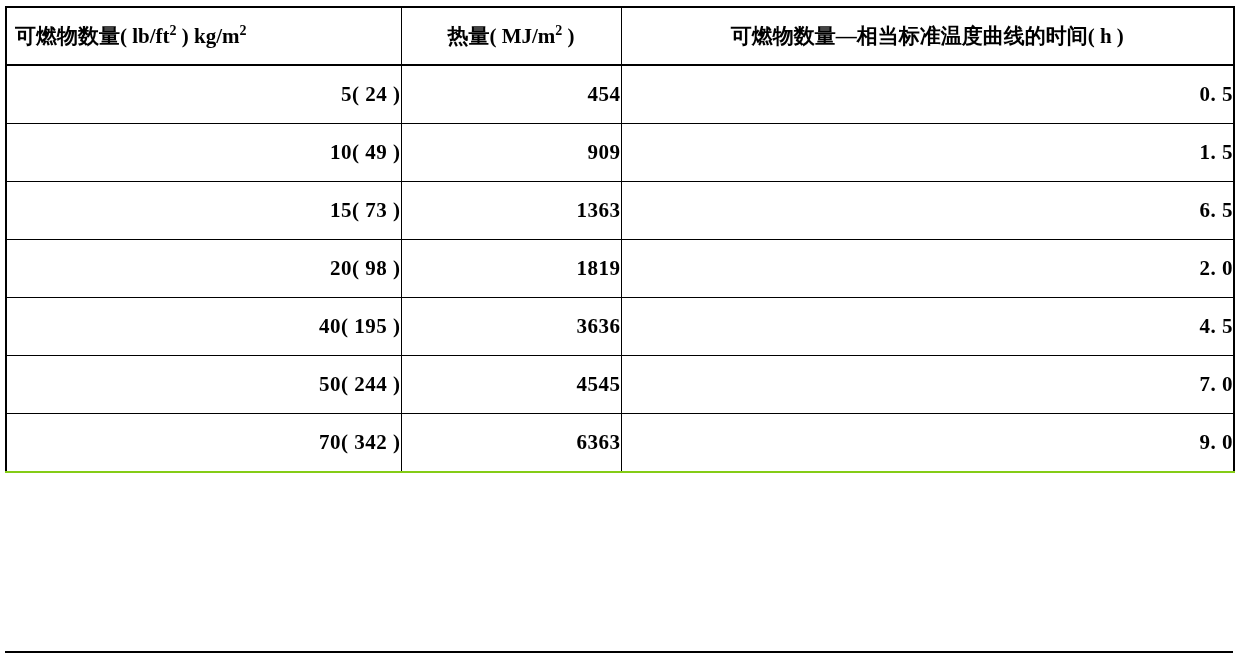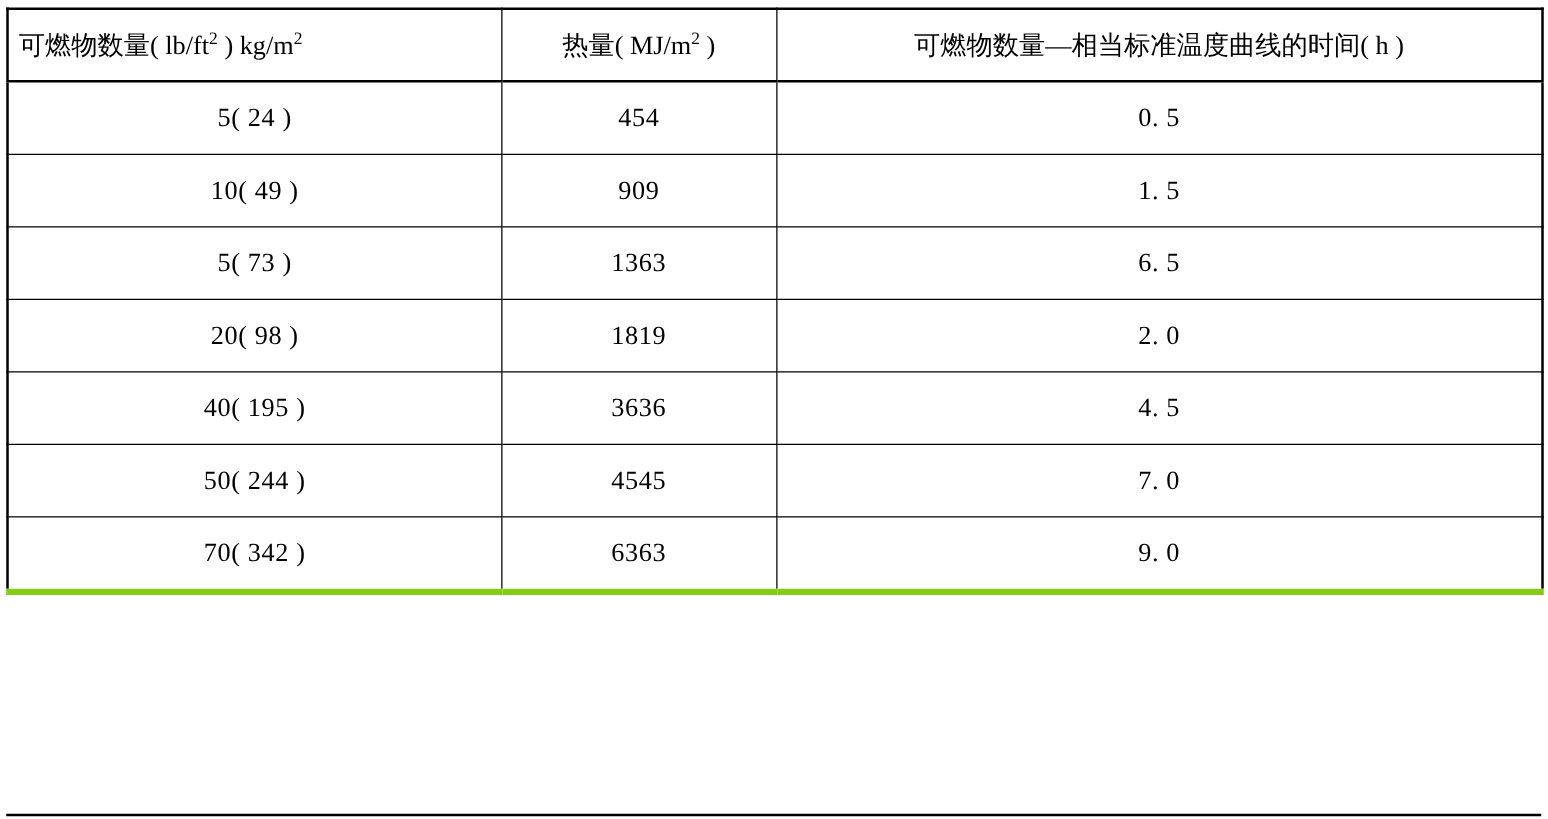--- a/index.html
+++ b/index.html
@@ -18,20 +18,21 @@
     position: relative;
     width: 1238px;
     height: 655px;
     box-sizing: border-box;
   }
   table.fire-table {
     border-collapse: collapse;
     width: 1228px;
     margin: 6px 14px 0 5px;
     table-layout: fixed;
+    font-weight: bold;
   }
   table.fire-table col.c1 { width: 395px; }
   table.fire-table col.c2 { width: 220px; }
   table.fire-table col.c3 { width: 613px; }
 
   table.fire-table td {
     border: 1px solid #000000;
     text-align: center;
     vertical-align: middle;
     font-size: 21px;
@@ -44,23 +45,24 @@
   }
   table.fire-table tr.header-row td {
     height: 56px;
     font-size: 21px;
     padding: 0 6px;
     border-bottom: 2px solid #000000;
   }
   table.fire-table tr.header-row td.h1 { text-align: left; padding-left: 8px; }
   table.fire-table tr.data-row td {
     height: 57px;
+    text-align: right;
   }
   table.fire-table tr.data-row:last-child td {
-    border-bottom: 5px solid #84cc16;
+    border-bottom: 2px solid #84cc16;
   }
   .unit-sup {
     font-size: 14px;
     vertical-align: super;
     line-height: 0;
   }
   .num {
     font-family: "Liberation Serif", "DejaVu Serif", serif;
     letter-spacing: 0.5px;
   }
@@ -101,21 +103,21 @@
         <td class="num">5( 24 )</td>
         <td class="num">454</td>
         <td class="num">0. 5</td>
       </tr>
       <tr class="data-row">
         <td class="num">10( 49 )</td>
         <td class="num">909</td>
         <td class="num">1. 5</td>
       </tr>
       <tr class="data-row">
-        <td class="num">5( 73 )</td>
+        <td class="num">15( 73 )</td>
         <td class="num">1363</td>
         <td class="num">6. 5</td>
       </tr>
       <tr class="data-row">
         <td class="num">20( 98 )</td>
         <td class="num">1819</td>
         <td class="num">2. 0</td>
       </tr>
       <tr class="data-row">
         <td class="num">40( 195 )</td>

